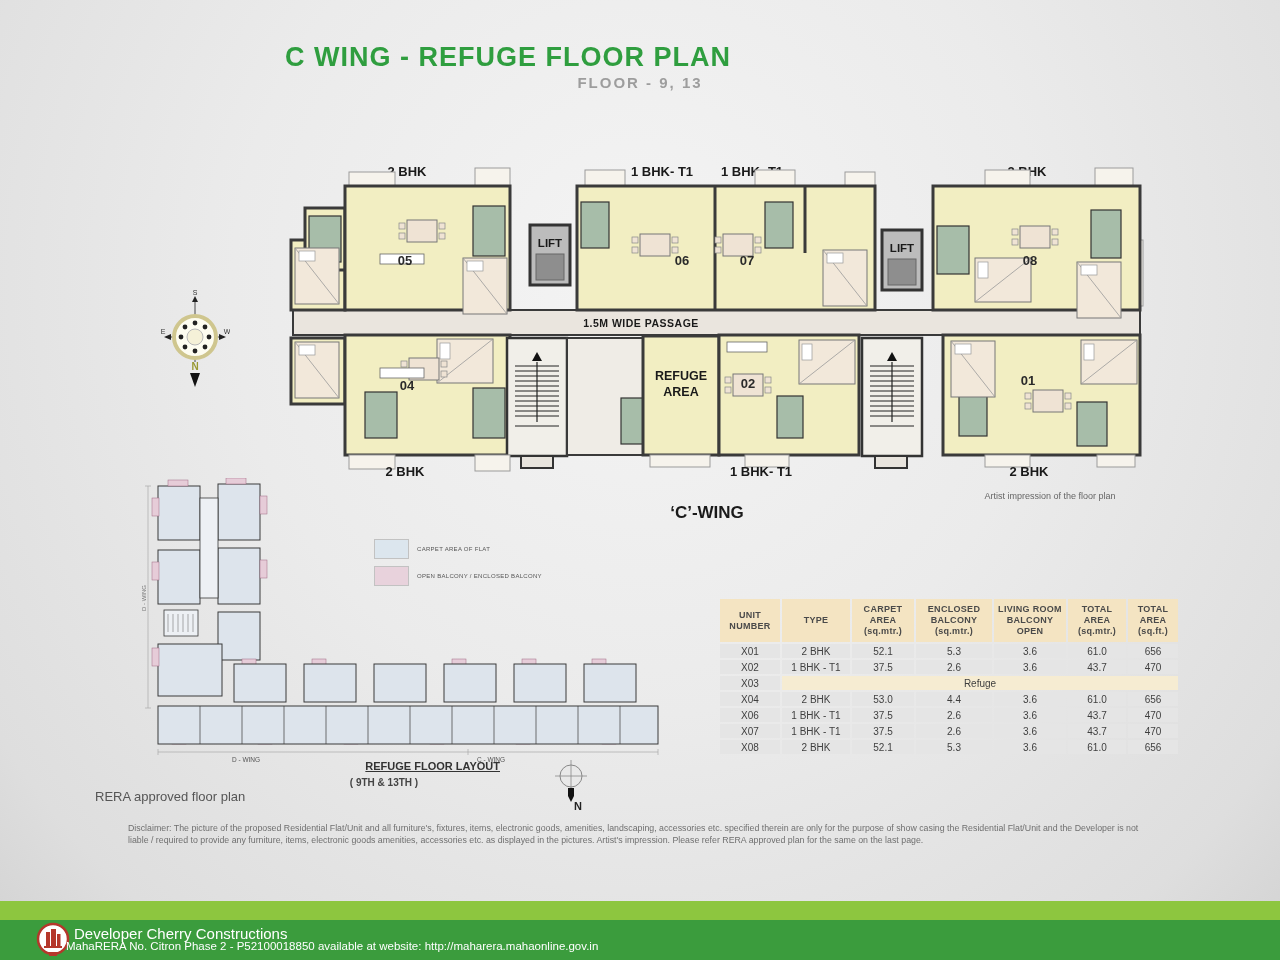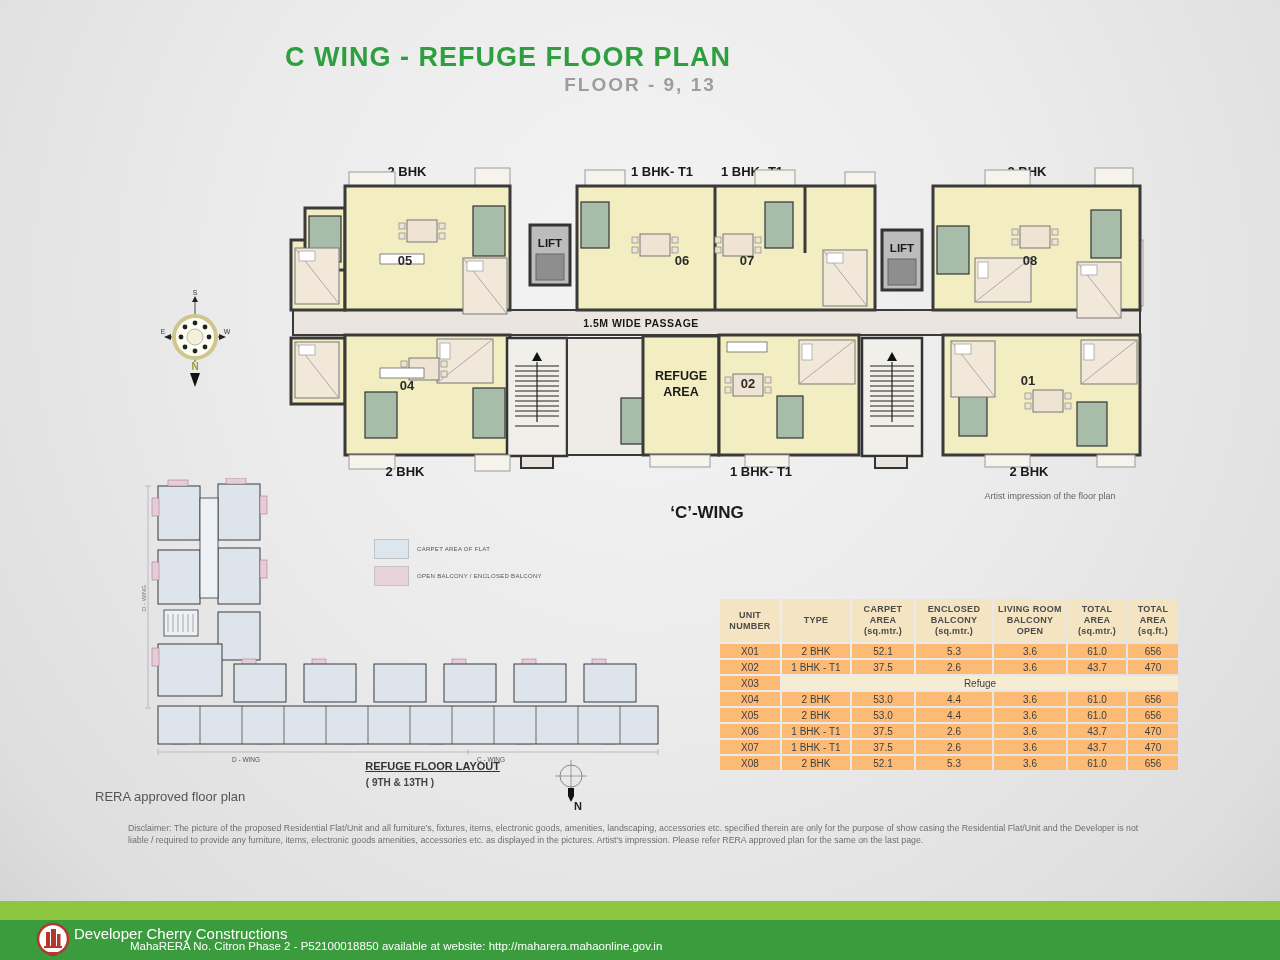--- a/index.html
+++ b/index.html
@@ -3,48 +3,48 @@
 <meta charset="utf-8">
 <style>
   html,body{margin:0;padding:0;}
   body{
     position:relative;width:1280px;height:960px;overflow:hidden;
     font-family:"Liberation Sans", sans-serif;
     background:radial-gradient(ellipse at 50% 30%, #f4f4f4 0%, #ebebeb 45%, #dedede 85%, #d2d2d2 100%);
   }
   .abs{position:absolute;}
   .page-title{top:42px;left:0;width:1016px;text-align:center;font-size:27px;font-weight:bold;color:#2f9e3f;letter-spacing:1px;}
-  .page-subtitle{top:74px;left:0;width:1280px;text-align:center;font-size:19px;font-weight:bold;color:#9d9d9d;letter-spacing:2px;}
+  .page-subtitle{top:74px;left:0;width:1280px;text-align:center;font-size:15px;font-weight:bold;color:#9d9d9d;letter-spacing:2px;}
 
   
   .legend{left:374px;top:539px;}
   .legend-row{display:flex;align-items:center;margin-bottom:7px;}
   .swatch{width:33px;height:18px;margin-right:8px;border:1px solid #c2c2c2;}
   .swatch.carpet{background:#dce6ee;}
   .swatch.balcony{background:#e8d2dc;}
   .legend-label{font-size:6px;color:#555;letter-spacing:.3px;}
 
   .refuge-layout-title{left:300px;top:760px;width:200px;text-align:right;font-size:11px;font-weight:bold;color:#333;text-decoration:underline;}
-  .refuge-layout-sub{left:300px;top:777px;width:200px;text-align:center;font-size:10px;font-weight:bold;color:#444;}
+  .refuge-layout-sub{left:284px;top:777px;width:200px;text-align:center;font-size:10px;font-weight:bold;color:#444;}
   .rera-note{left:95px;top:789px;font-size:13px;color:#555;}
 
   
   .area-table{left:718px;top:597px;}
   .area-table table{border-collapse:separate;border-spacing:2px;table-layout:fixed;width:454px;}
   .area-table th{background:#f4e4c2;font-size:9px;font-weight:bold;color:#4a4a4a;text-align:center;vertical-align:middle;padding:5px 1px;line-height:11px;letter-spacing:.3px;}
-  .area-table td{background:#fdba74;font-size:10px;color:#3f3f3f;text-align:center;height:12px;padding:1px 2px;}
+  .area-table td{background:#e5e5e5;font-size:10px;color:#3f3f3f;text-align:center;height:12px;padding:1px 2px;}
   .area-table td.refuge{background:#f6ecd2;}
 
   .disclaimer{left:128px;top:822px;width:1032px;font-size:8.8px;color:#6f6f6f;line-height:12px;}
 
   
   .footer-light{left:0;top:901px;width:1280px;height:19px;background:#8dc63f;}
   .footer-dark{left:0;top:920px;width:1280px;height:40px;background:#3b9c3d;}
   .footer-text1{left:74px;top:925px;font-size:15px;color:#ffffff;}
-  .footer-text2{left:90px;top:940px;font-size:11.5px;color:#ffffff;padding-left:40px;}
+  .footer-text2{left:66px;top:940px;font-size:11.5px;color:#ffffff;}
   .logo{left:36px;top:922px;}
 
   svg text{font-family:"Liberation Sans", sans-serif;}
 </style>
 </head>
 <body>
 
 <div class="abs page-title">C WING - REFUGE FLOOR PLAN</div>
 <div class="abs page-subtitle">FLOOR - 9, 13</div>
 
@@ -358,29 +358,20 @@
         <tr>
           <td>X04</td>
           <td>2 BHK</td>
           <td>53.0</td>
           <td>4.4</td>
           <td>3.6</td>
           <td>61.0</td>
           <td>656</td>
         </tr>
         <tr>
-          <td>X05</td>
-          <td>2 BHK</td>
-          <td>53.0</td>
-          <td>4.4</td>
-          <td>3.6</td>
-          <td>61.0</td>
-          <td>656</td>
-        </tr>
-        <tr>
           <td>X06</td>
           <td>1 BHK - T1</td>
           <td>37.5</td>
           <td>2.6</td>
           <td>3.6</td>
           <td>43.7</td>
           <td>470</td>
         </tr>
         <tr>
           <td>X07</td>

